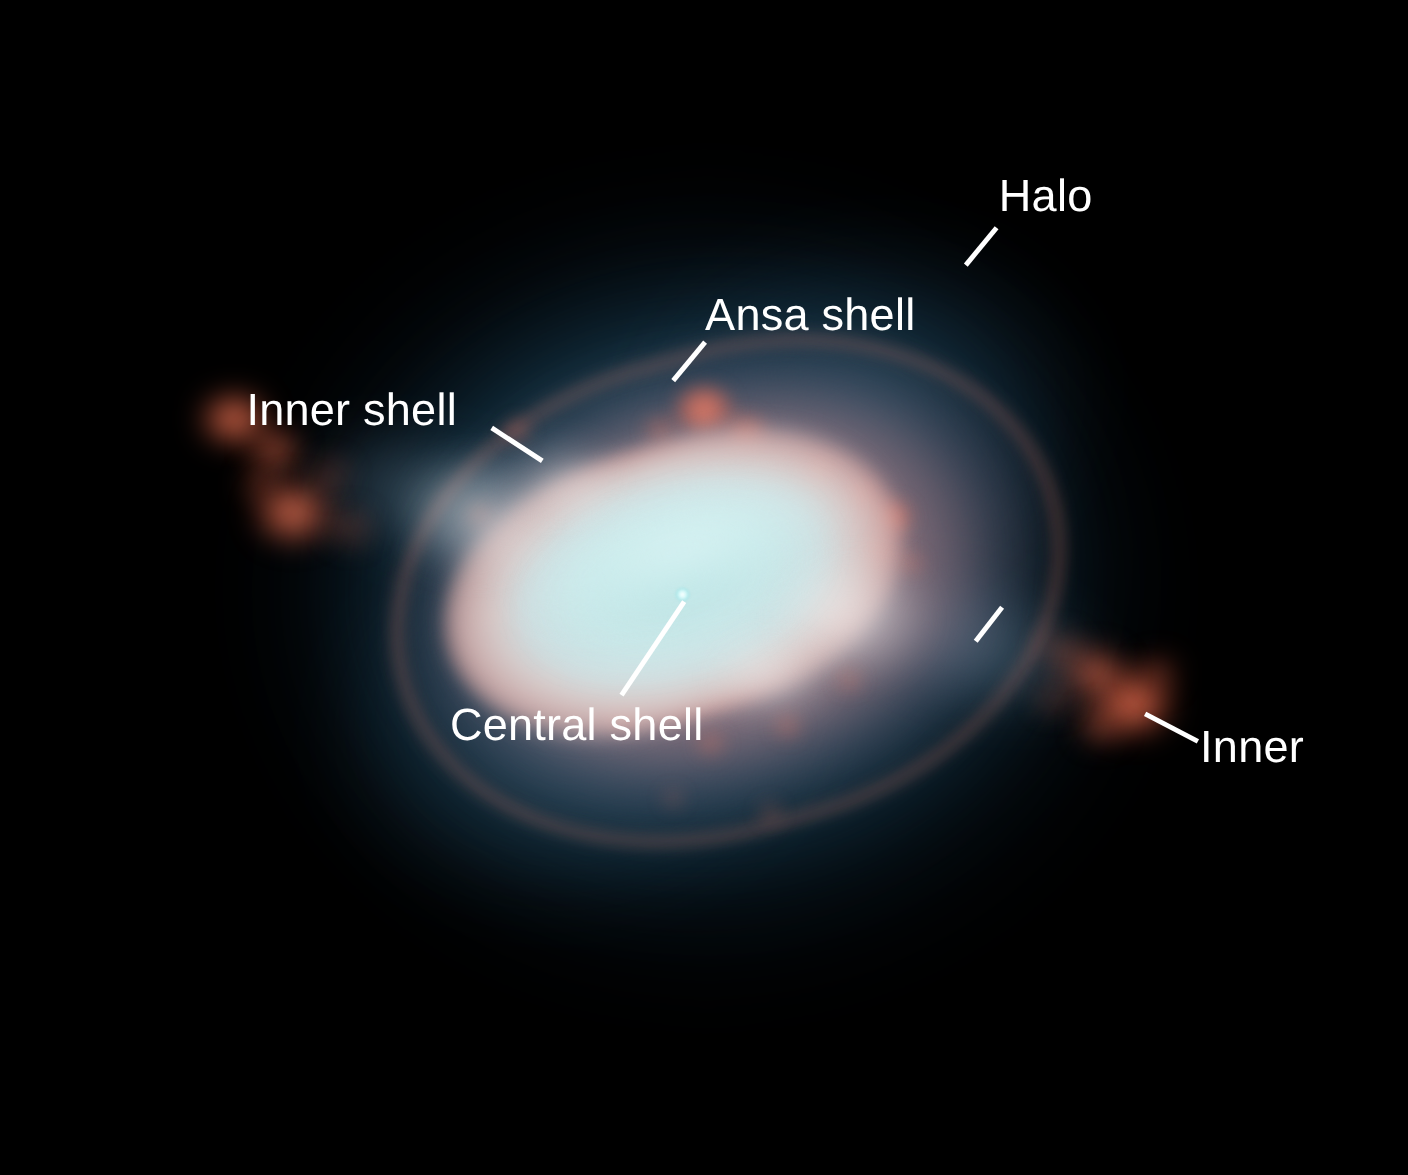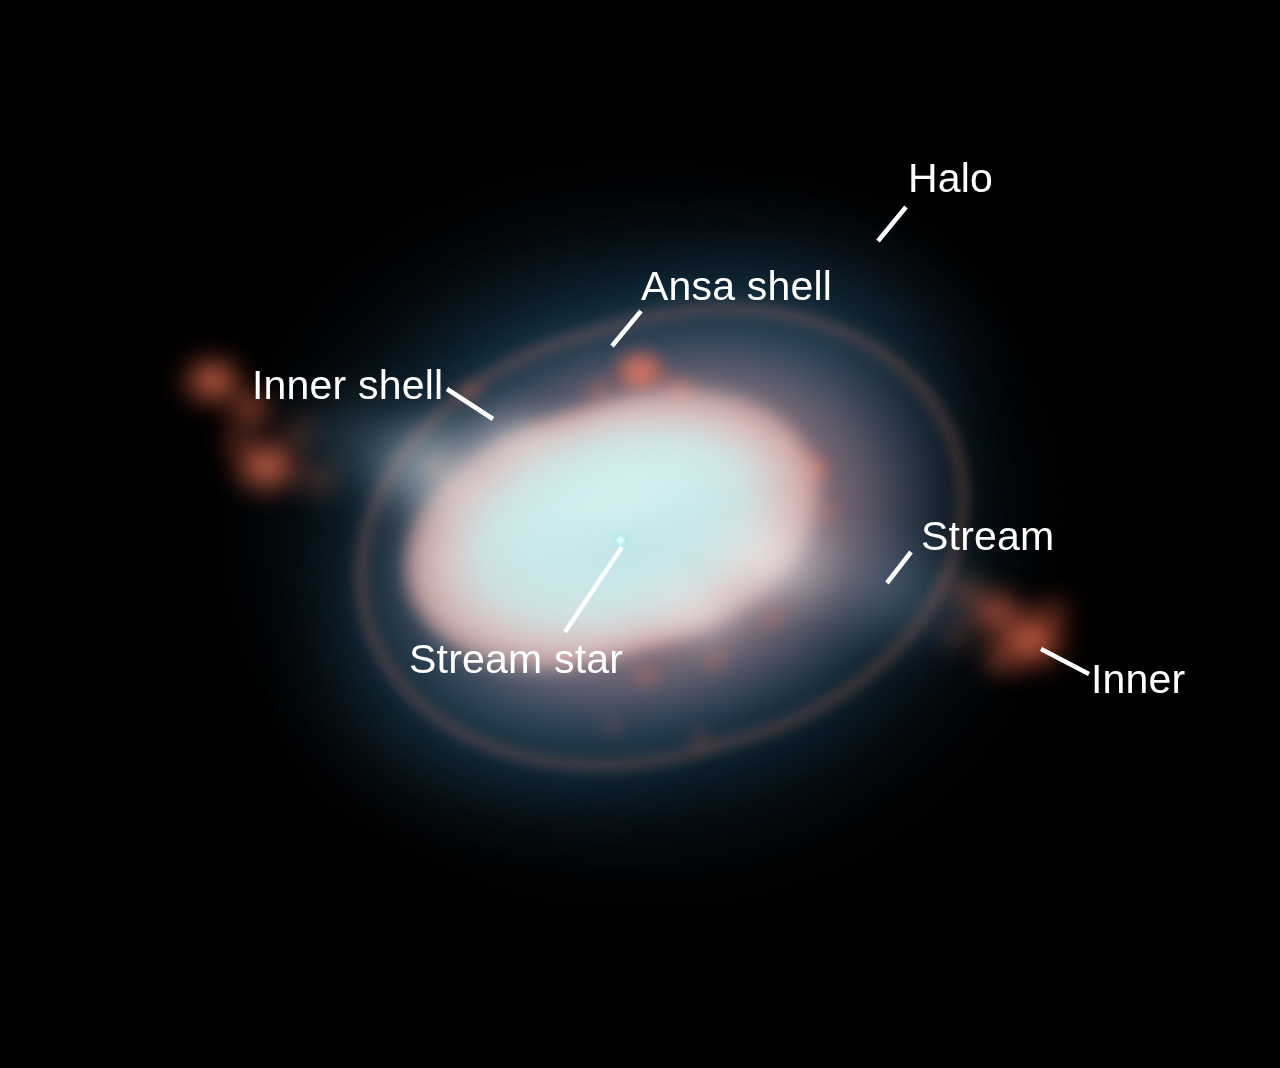--- a/index.html
+++ b/index.html
@@ -293,19 +293,18 @@
         <line x1="878" y1="241" x2="906" y2="207" stroke="#ffffff" stroke-width="4.5" stroke-linecap="butt"></line>
         <line x1="612" y1="346" x2="641" y2="311" stroke="#ffffff" stroke-width="4.5" stroke-linecap="butt"></line>
         <line x1="447" y1="389" x2="493" y2="419" stroke="#ffffff" stroke-width="4.5" stroke-linecap="butt"></line>
         <line x1="887" y1="583" x2="911" y2="552" stroke="#ffffff" stroke-width="4.5" stroke-linecap="butt"></line>
         <line x1="1041" y1="649" x2="1089" y2="674" stroke="#ffffff" stroke-width="4.5" stroke-linecap="butt"></line>
         <line x1="565" y1="632" x2="622" y2="547" stroke="#ffffff" stroke-width="4.5" stroke-linecap="butt"></line>
       </svg>
 
     <div class="ann-label" style="left: 908px; top: 158px;">Halo</div>
     <div class="ann-label" style="left: 641px; top: 266px;">Ansa shell</div>
-    <div class="ann-label" style="left: 252px; top: 352px; margin-top: 13px;">Inner shell</div>
-    <div class="ann-label" style="left: 921px; top: 516px;">Stream</div>
+    <div class="ann-label" style="left: 224px; top: 352px;">Inner shell</div>
     <div class="ann-label" style="left: 1091px; top: 659px;">Inner</div>
-    <div class="ann-label" style="left: 409px; top: 639px;">Stream star</div>
+    <div class="ann-label" style="left: 409px; top: 639px;">Central shell</div>
   </div>
 
 </div>
 
 </body></html>

